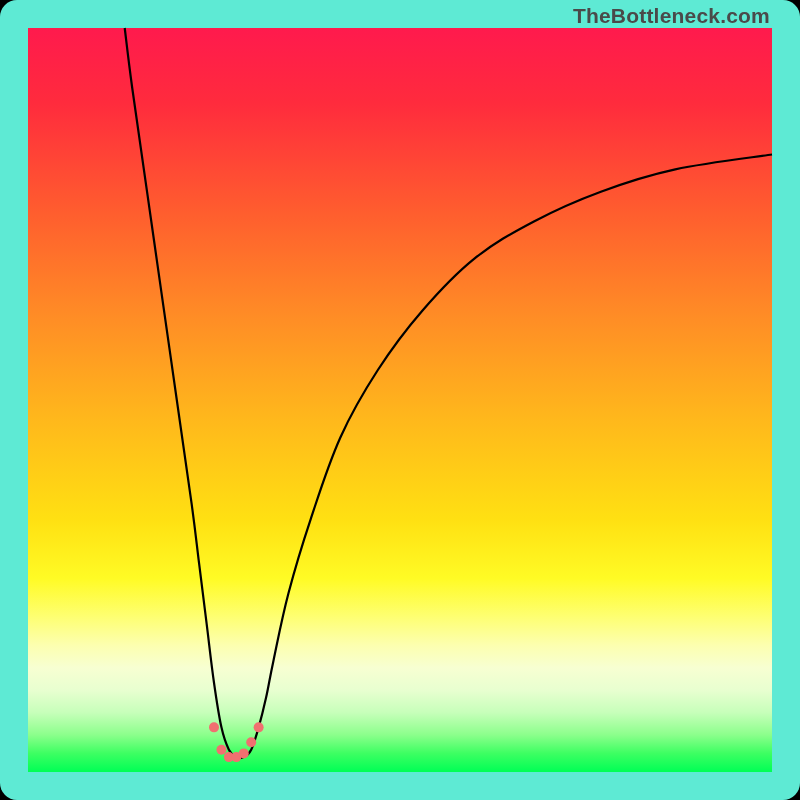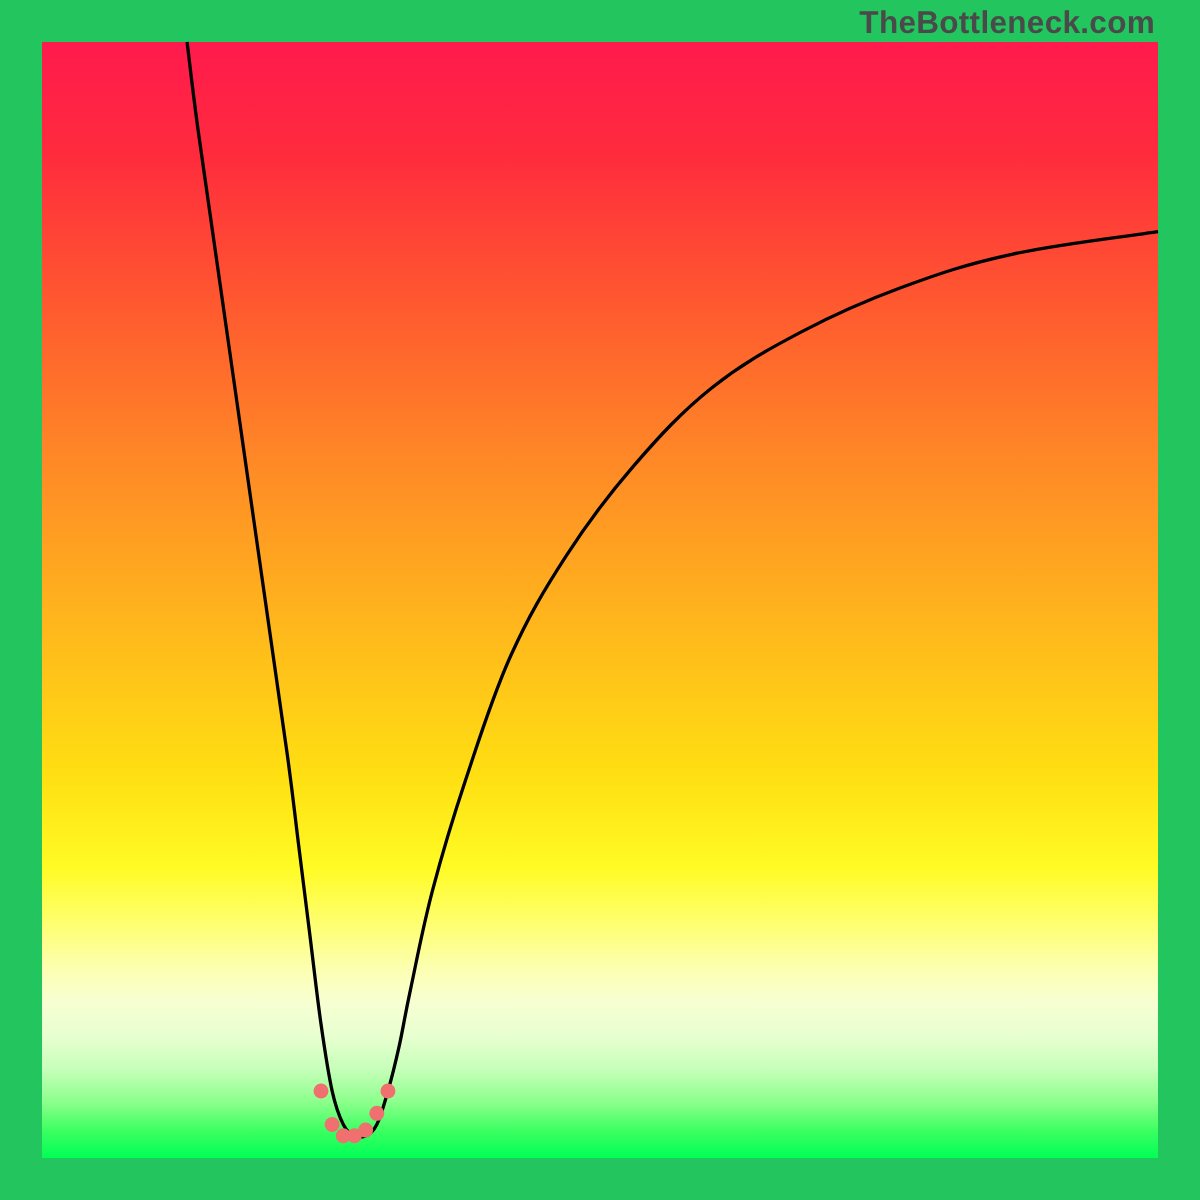--- a/index.html
+++ b/index.html
@@ -7,21 +7,22 @@
     padding: 0;
     width: 800px;
     height: 800px;
     background: #000;
     overflow: hidden;
   }
   .outer {
     position: relative;
     width: 800px;
     height: 800px;
-    background: #22c55e;
+    background: #5eead4;
+    border-radius: 17px;
   }
   .plot-area {
     position: absolute;
     left: 28px;
     top: 28px;
     width: 744px;
     height: 744px;
     overflow: visible;
   }
   .gradient-bg {

